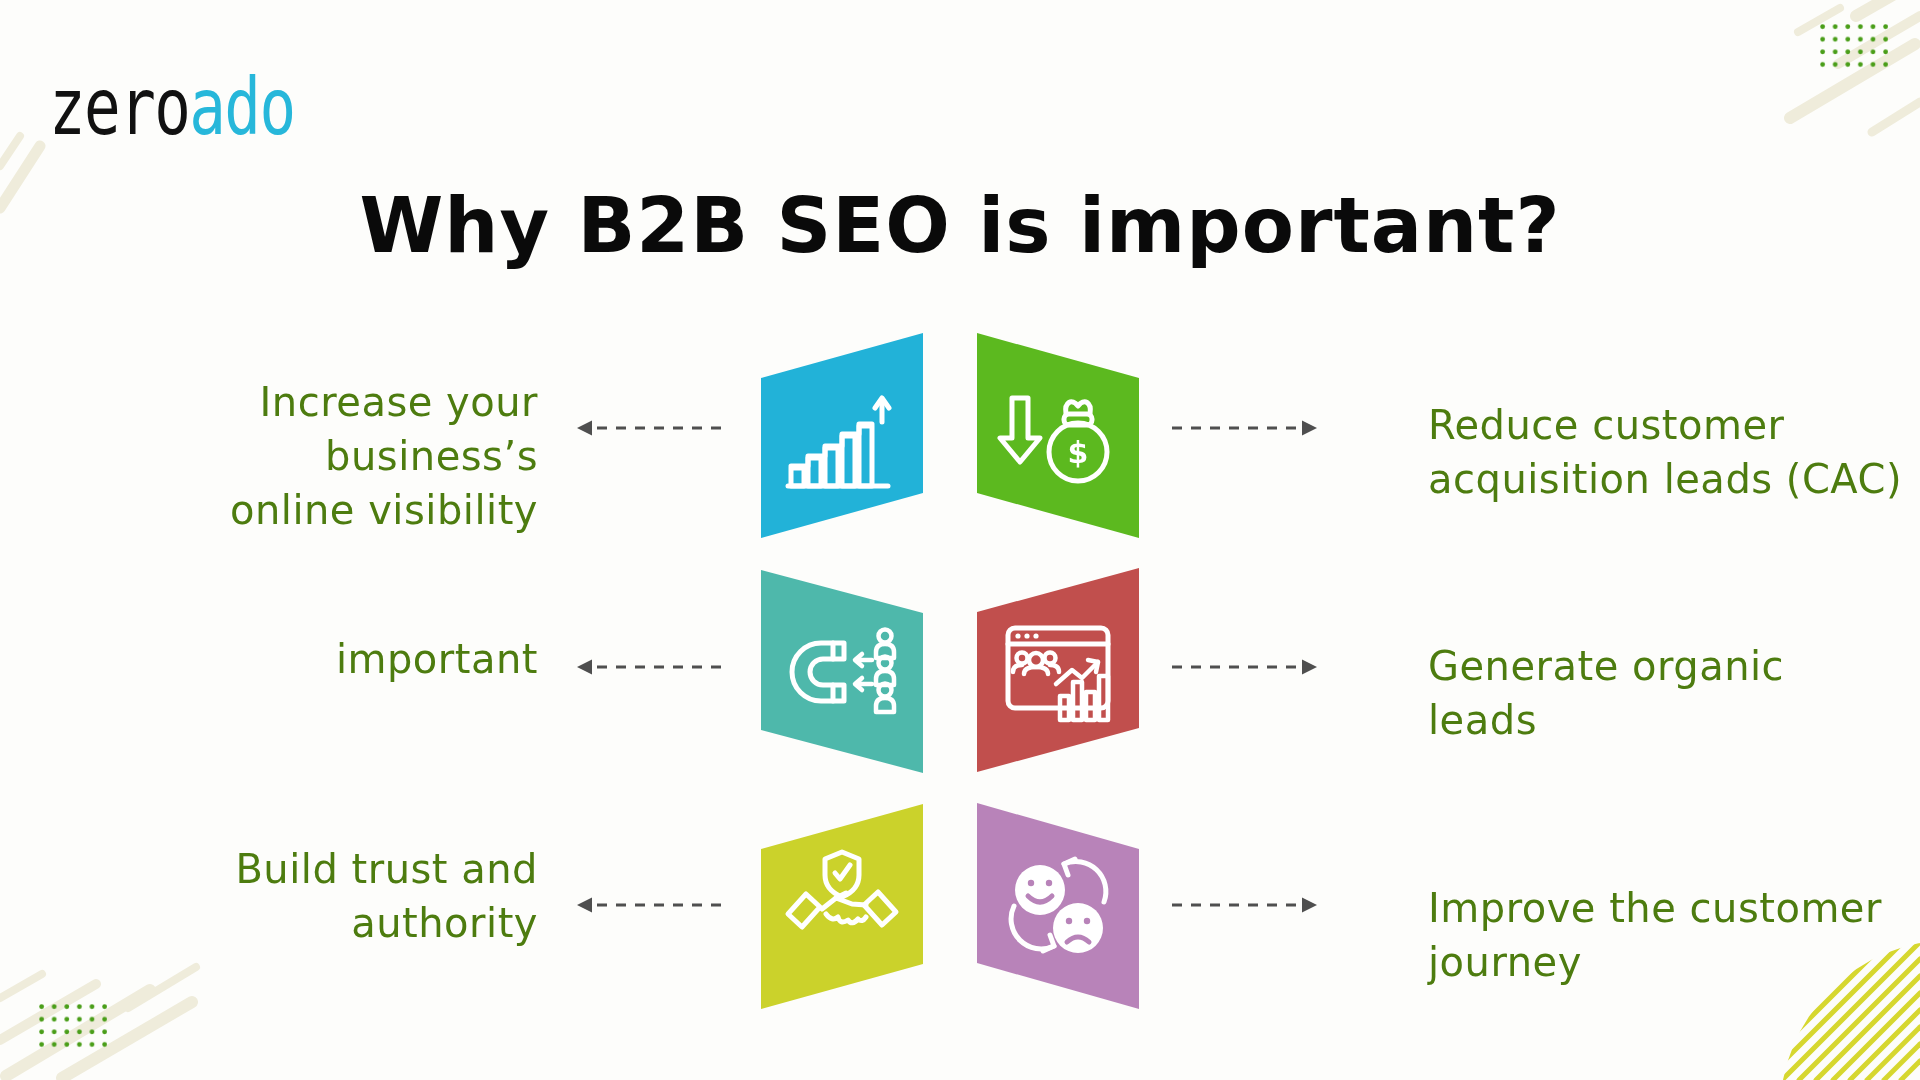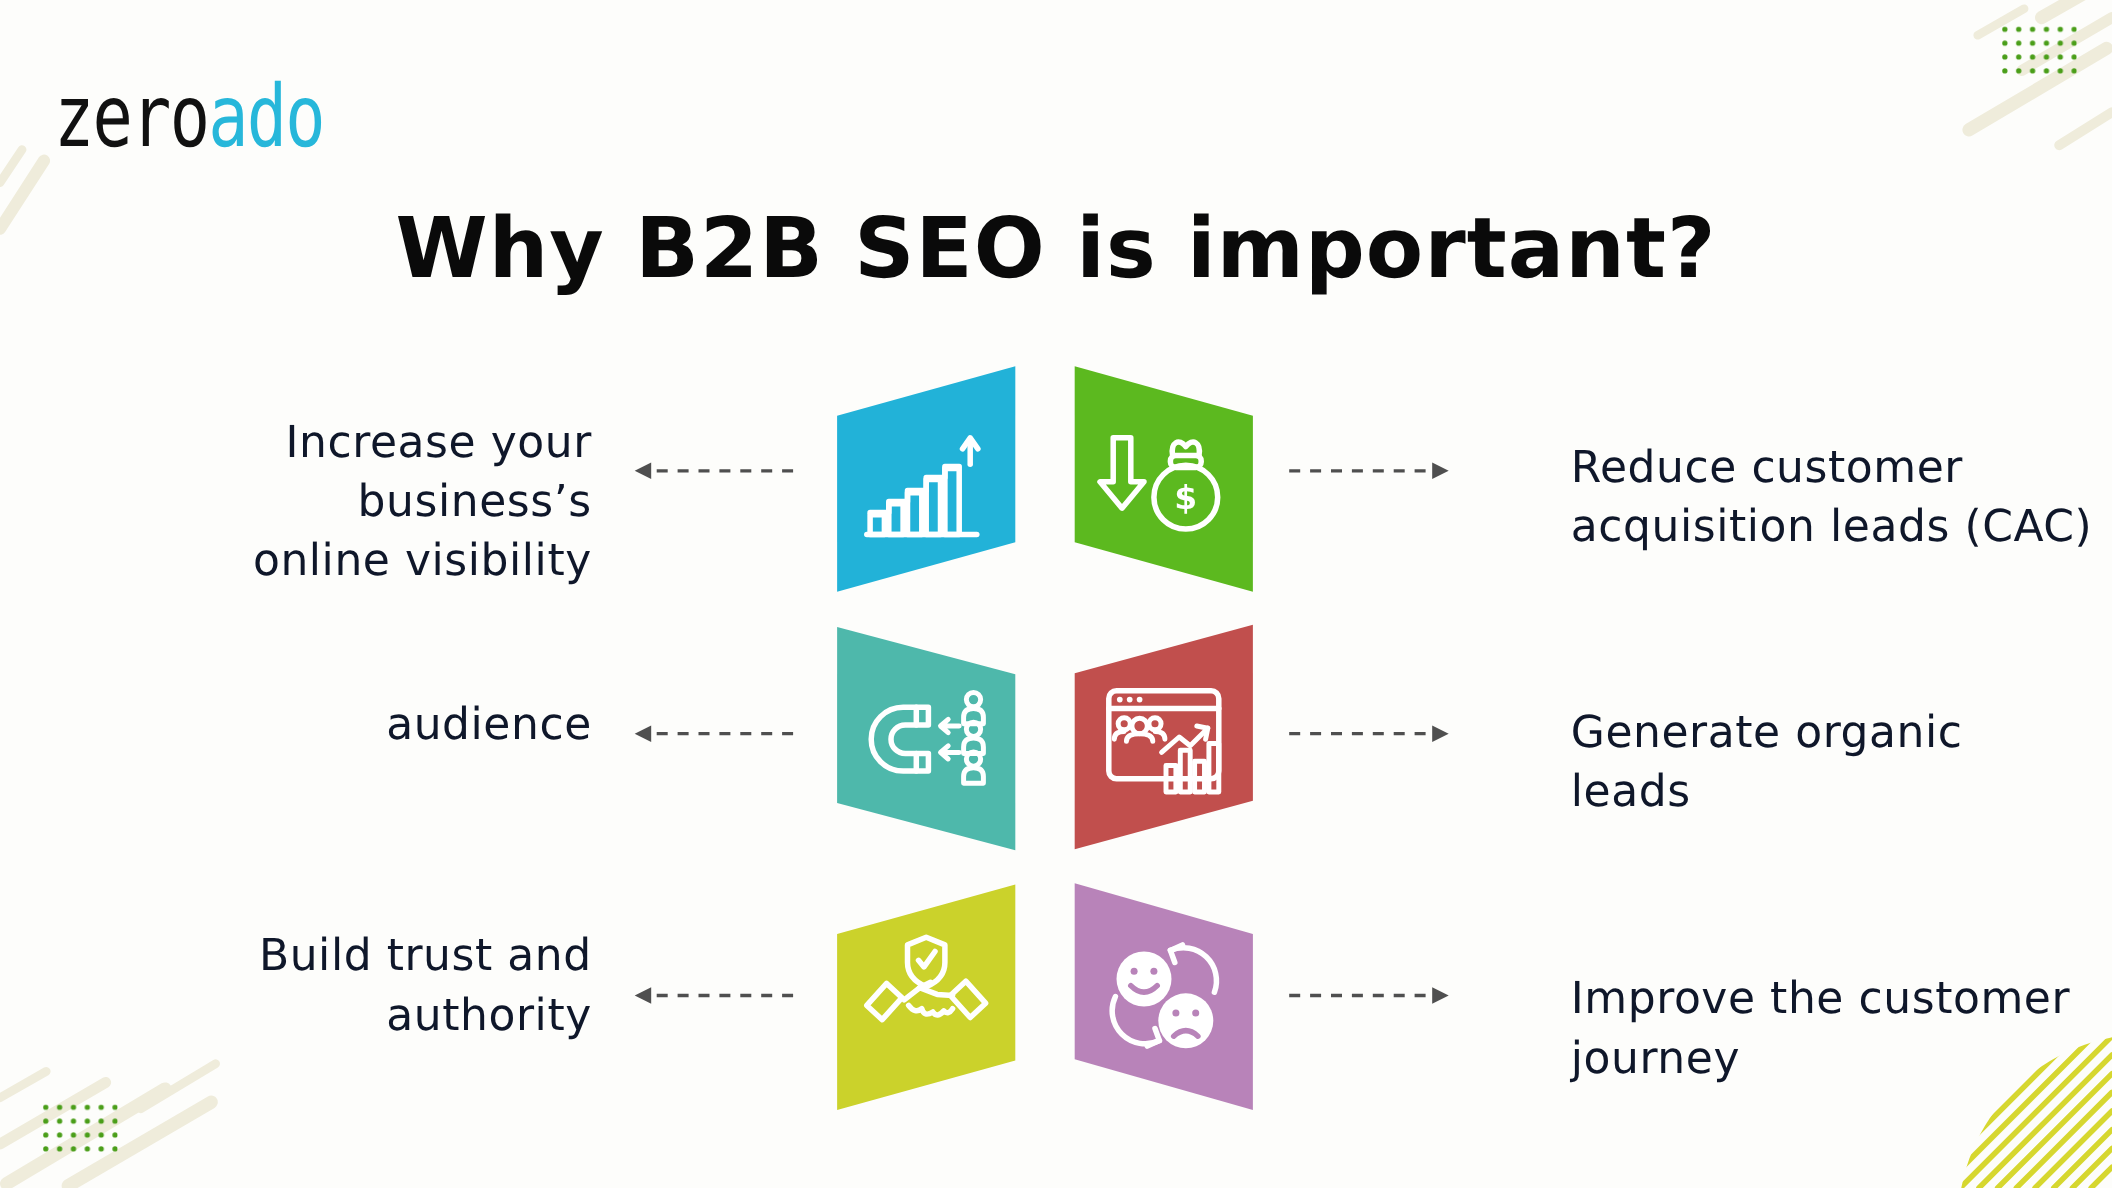--- a/index.html
+++ b/index.html
@@ -11,21 +11,21 @@
     position:absolute;left:49px;top:62px;
     font-family:"DejaVu Sans Mono",monospace;
     font-size:78px;font-weight:400;letter-spacing:-2px;color:#111;
     transform:scaleX(0.78);transform-origin:left top;white-space:nowrap;
   }
   .title{
     position:absolute;left:0;right:0;top:158px;text-align:center;
     font-size:76px;font-weight:700;color:#0a0a0a;letter-spacing:1px;margin-top:23px;
   }
   .label{
-    position:absolute;font-size:40px;line-height:54px;color:#0f172a;
+    position:absolute;font-size:40px;line-height:54px;color:#4d7c0f;
     letter-spacing:0.5px;
   }
   .label.left{right:1382px;width:480px;text-align:right;}
   .label.right{left:1428px;width:520px;text-align:left;}
   svg.overlay{position:absolute;left:0;top:0;}
 </style>
 </head>
 <body>
 
 <div class="canvas">
@@ -209,21 +209,21 @@
 
   <div class="label left" style="top:375px">
     <div>Increase your business’s</div>
     <div>online visibility</div>
   </div>
   <div class="label right" style="top:398px">
     <div>Reduce customer</div>
     <div>acquisition leads (CAC)</div>
   </div>
   <div class="label left" style="top:632px">
-    <div>audience</div>
+    <div>important</div>
   </div>
   <div class="label right" style="top:639px">
     <div>Generate organic</div>
     <div>leads</div>
   </div>
   <div class="label left" style="top:842px">
     <div>Build trust and</div>
     <div>authority</div>
   </div>
   <div class="label right" style="top:881px">

